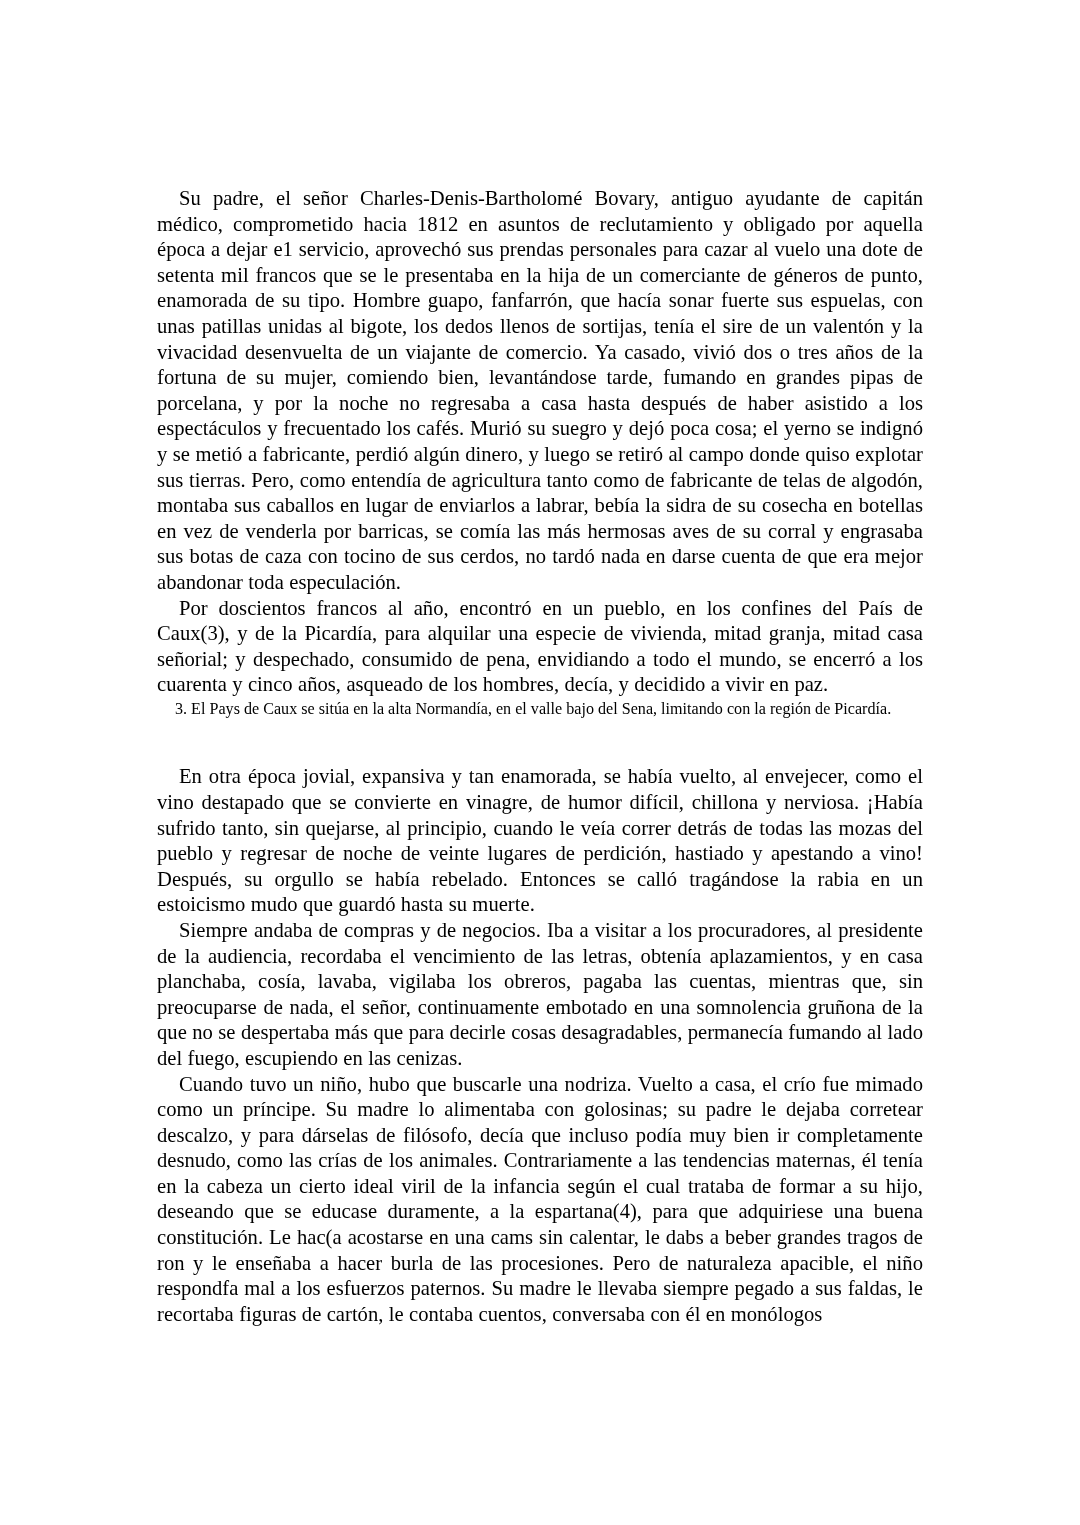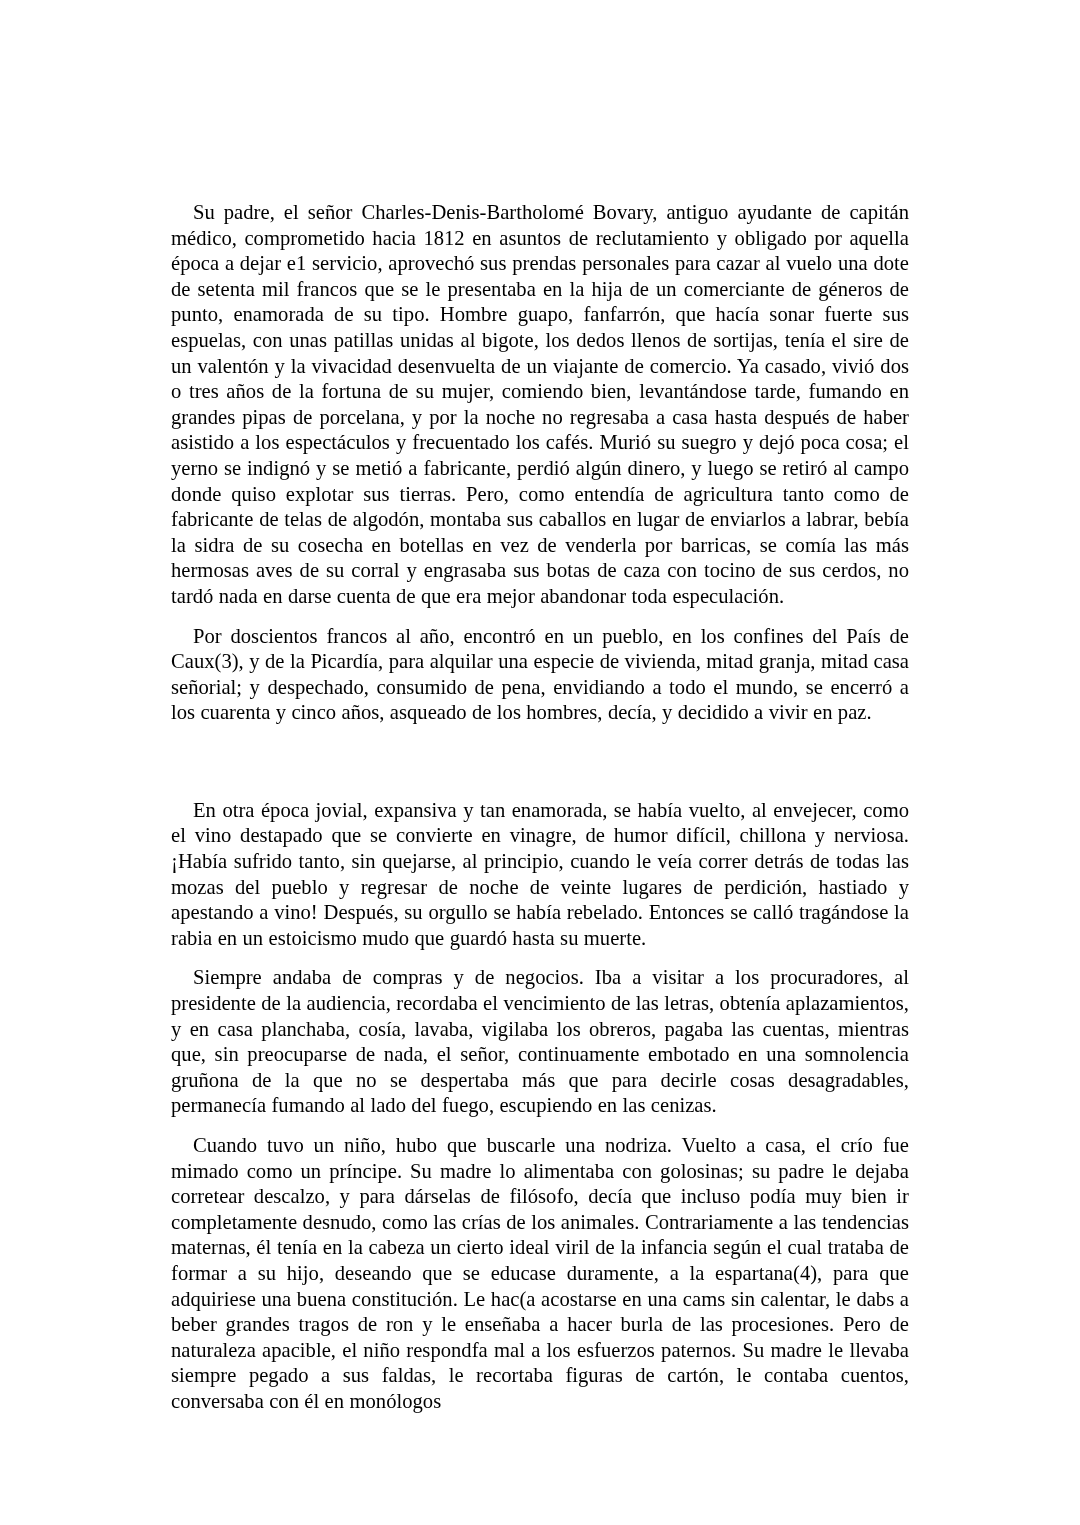--- a/index.html
+++ b/index.html
@@ -29,21 +29,21 @@
 
   .text-column {
     position: absolute;
     left: 157px;
     top: 186px;
     width: 766px;
   }
 
   
   .para {
-    margin: 14px;
+    margin: 0;
     text-align: justify;
     text-justify: inter-word;
     font-size: 20.6px;
     line-height: 25.6px;
     text-indent: 22px;
     letter-spacing: 0.02px;
     word-spacing: 0.2px;
     hyphens: none;
   }
 
@@ -72,20 +72,21 @@
 </head>
 <body>
 
 <div class="page">
   <div class="text-column">
 
     <p class="para">Su padre, el señor Charles-Denis-Bartholomé Bovary, antiguo ayudante de capitán médico, comprometido hacia 1812 en asuntos de reclutamiento y obligado por aquella época a dejar e1 servicio, aprovechó sus prendas personales para cazar al vuelo una dote de setenta mil francos que se le presentaba en la hija de un comerciante de géneros de punto, enamorada de su tipo. Hombre guapo, fanfarrón, que hacía sonar fuerte sus espuelas, con unas patillas unidas al bigote, los dedos llenos de sortijas, tenía el sire de un valentón y la vivacidad desenvuelta de un viajante de comercio. Ya casado, vivió dos o tres años de la fortuna de su mujer, comiendo bien, levantándose tarde, fumando en grandes pipas de porcelana, y por la noche no regresaba a casa hasta después de haber asistido a los espectáculos y frecuentado los cafés. Murió su suegro y dejó poca cosa; el yerno se indignó y se metió a fabricante, perdió algún dinero, y luego se retiró al campo donde quiso explotar sus tierras. Pero, como entendía de agricultura tanto como de fabricante de telas de algodón, montaba sus caballos en lugar de enviarlos a labrar, bebía la sidra de su cosecha en botellas en vez de venderla por barricas, se comía las más hermosas aves de su corral y engrasaba sus botas de caza con tocino de sus cerdos, no tardó nada en darse cuenta de que era mejor abandonar toda especulación.</p>
 
     <p class="para para-short-tail">Por doscientos francos al año, encontró en  un pueblo, en los confines del País de Caux(3), y de la Picardía, para alquilar una especie de vivienda, mitad granja, mitad casa señorial; y despechado, consumido de pena, envidiando a todo el mundo, se encerró a los cuarenta y cinco años, asqueado de los hombres, decía, y decidido a vivir en paz.</p>
 
+    <p class="footnote">3. El Pays de Caux se sitúa en la alta Normandía, en el valle bajo del Sena, limitando con la región de Picardía.</p>
 
     <div class="section-gap"></div>
 
 
     <p class="para para-short-tail">En otra época jovial, expansiva y tan enamorada, se había vuelto, al envejecer, como el vino destapado que se convierte en vinagre, de humor difícil, chillona y nerviosa. ¡Había sufrido tanto, sin quejarse, al principio, cuando le veía correr detrás de todas las mozas del pueblo y regresar de noche de veinte lugares de perdición, hastiado y apestando a vino! Después, su orgullo se había rebelado. Entonces se calló tragándose la rabia en un estoicismo mudo que guardó hasta su muerte.</p>
 
     <p class="para para-short-tail">Siempre andaba de compras y de negocios. Iba a visitar a los procuradores, al presidente de la audiencia, recordaba el vencimiento de las letras, obtenía aplazamientos, y en casa planchaba, cosía, lavaba, vigilaba los obreros, pagaba las cuentas, mientras que, sin preocuparse de nada, el señor, continuamente embotado en una somnolencia gruñona de la que no se despertaba más que para decirle cosas desagradables, permanecía fumando al lado del fuego, escupiendo en las cenizas.</p>
 
     <p class="para">Cuando tuvo un niño, hubo que buscarle una nodriza. Vuelto a casa, el crío fue mimado como un príncipe. Su madre lo alimentaba con golosinas; su padre le dejaba corretear descalzo, y para dárselas de filósofo, decía que incluso podía muy bien ir completamente desnudo, como las crías de los animales. Contrariamente a las tendencias maternas, él tenía en la cabeza un cierto ideal viril de la infancia según el cual trataba de formar a su hijo, deseando que se educase duramente, a la espartana(4), para que adquiriese una buena constitución. Le hac(a acostarse en una cams sin calentar, le dabs a beber grandes tragos de ron y le enseñaba a hacer burla de las procesiones. Pero de naturaleza apacible, el niño respondfa mal a los esfuerzos paternos. Su madre le llevaba siempre pegado a sus faldas, le recortaba figuras de cartón, le contaba cuentos, conversaba con él en monólogos</p>
 

